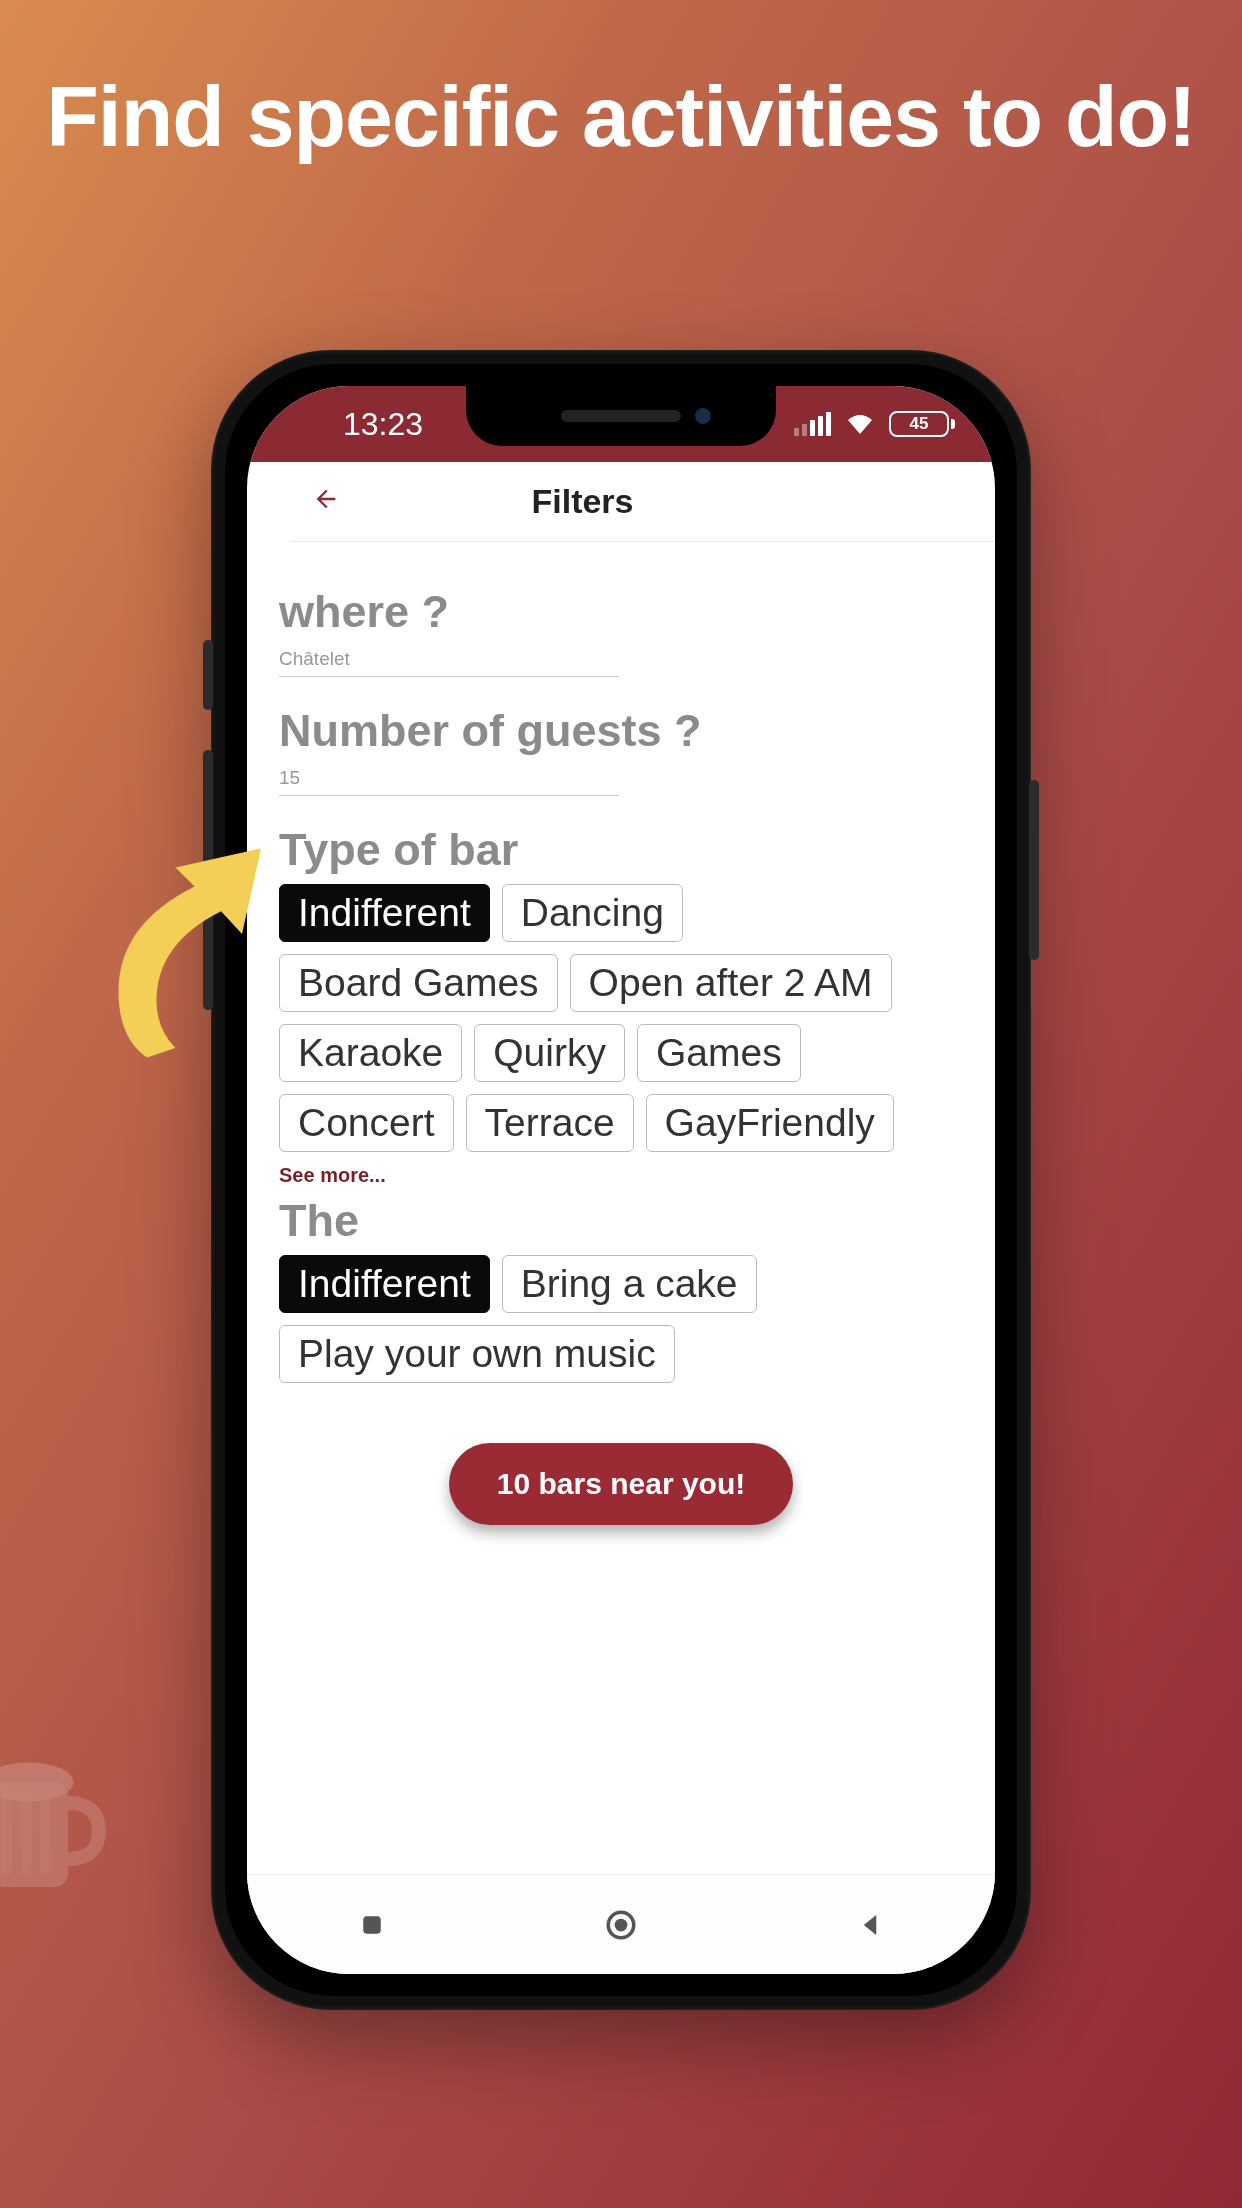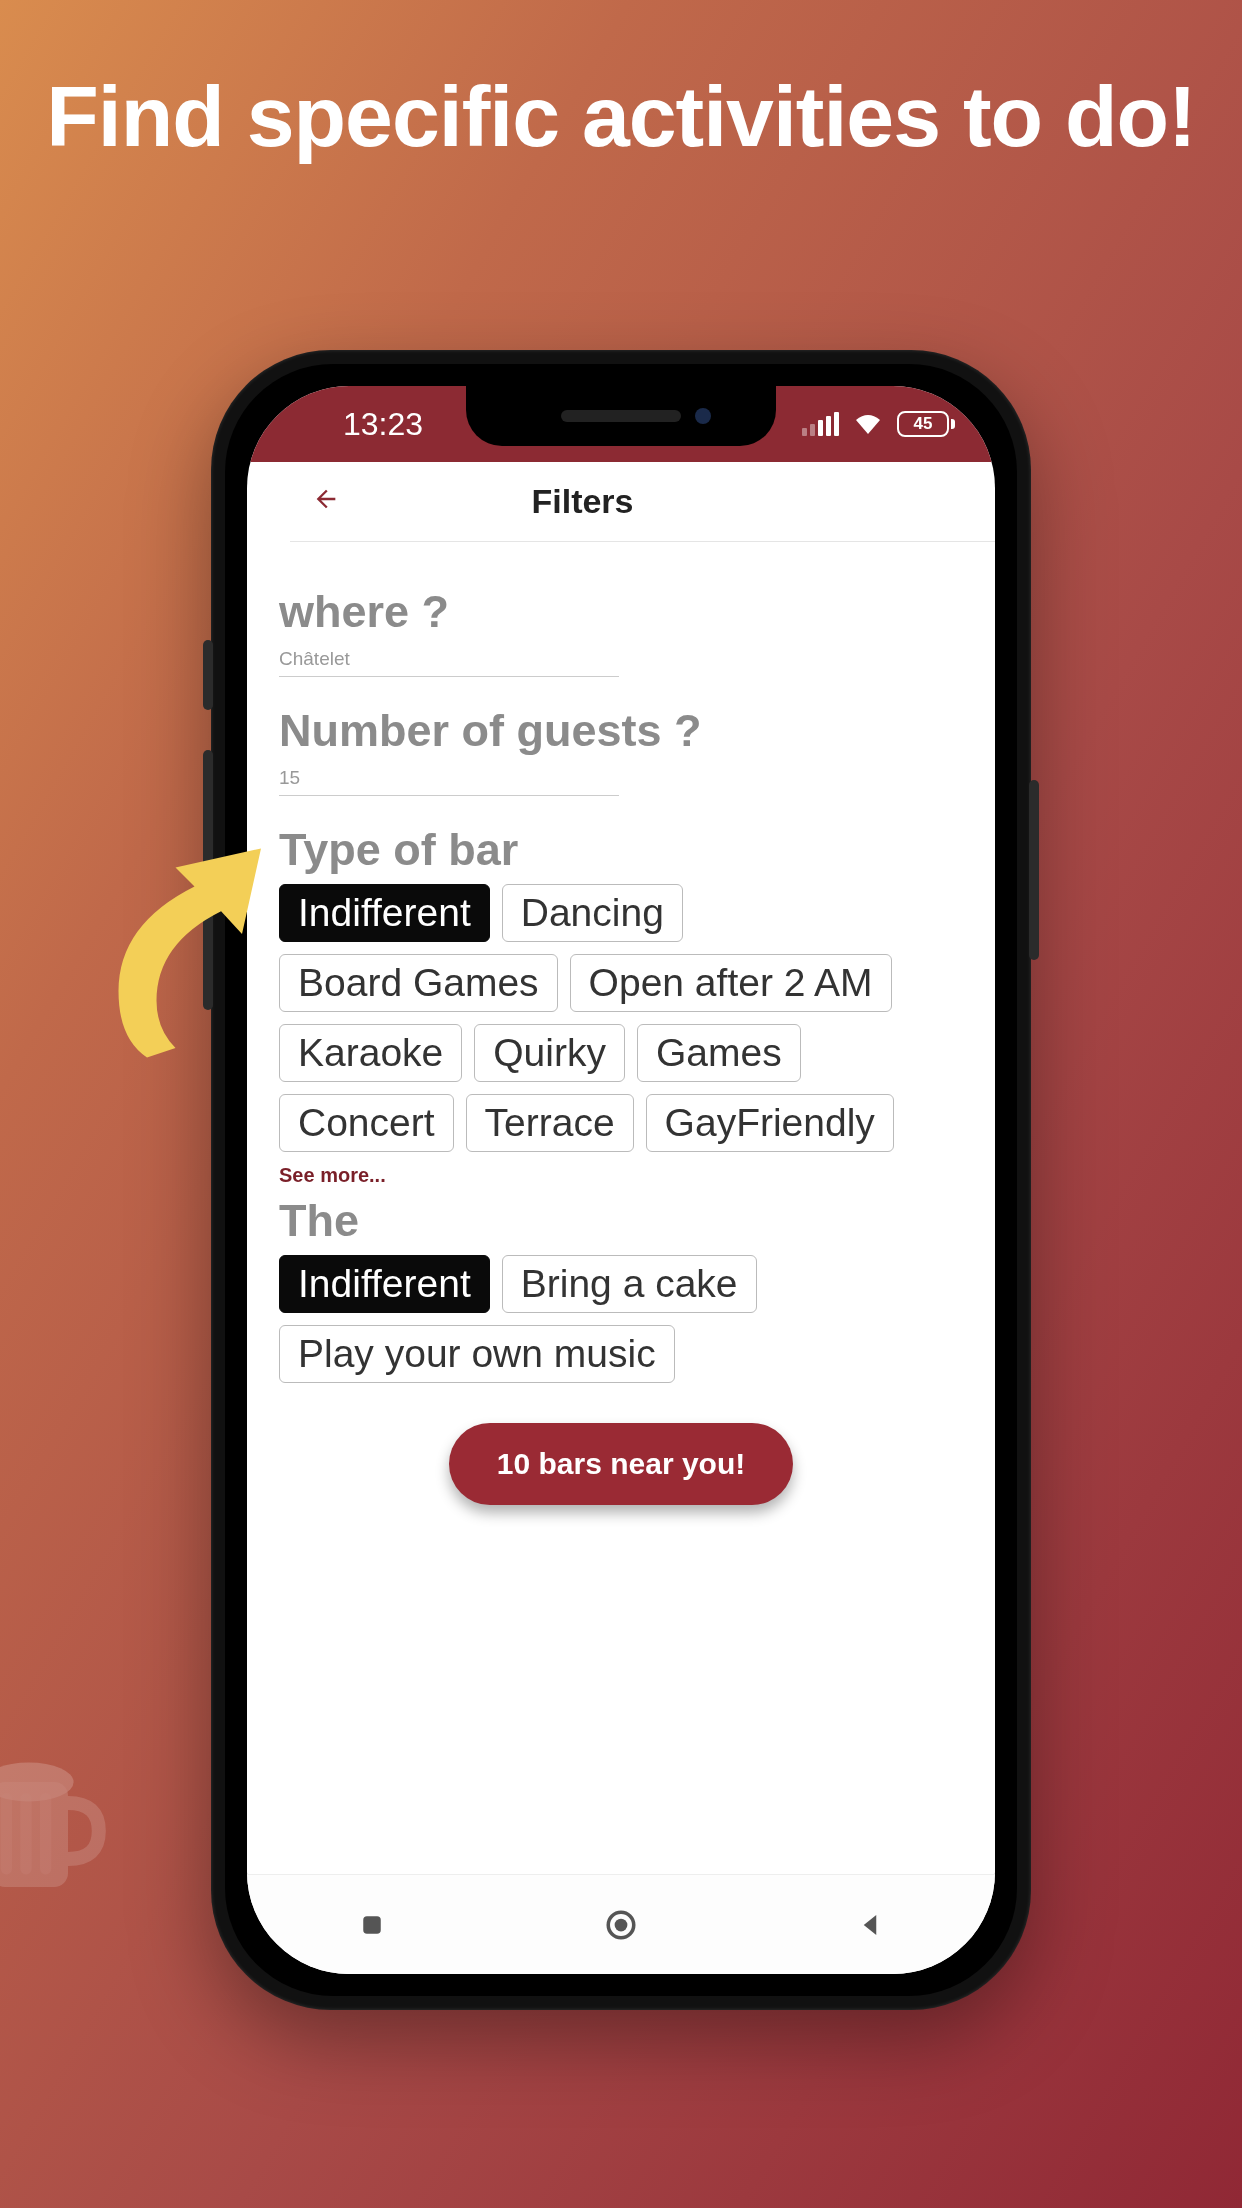--- a/index.html
+++ b/index.html
@@ -110,21 +110,21 @@
 .signal span:nth-child(2){height:12px}
 .signal span:nth-child(3){height:16px}
 .signal span:nth-child(4){height:20px}
 .signal span:nth-child(5){height:24px}
 .wifi-icon svg { display:block; }
 .battery {
   display:flex; align-items:center;
 }
 .battery .body {
   border: 2.5px solid #fff; border-radius: 8px;
-  width: 52px; height: 26px;
+  width: 60px; height: 26px;
   position: relative;
   display:flex; align-items:center; justify-content:center;
   font-size: 17px; font-weight:600;
 }
 .battery .cap {
   width: 4px; height: 10px; background:#fff; border-radius: 0 3px 3px 0;
   margin-left: 2px;
 }
 
 
@@ -197,21 +197,21 @@
 }
 .see-more {
   color: #7a1f28;
   font-size: 20px;
   font-weight: 600;
   margin-top: 12px;
   margin-bottom: 8px;
 }
 .cta {
   display: block;
-  margin: 40px auto 0 auto;
+  margin: 60px auto 0 auto;
   background: #9a2a34;
   color: #fff;
   border: none;
   border-radius: 50px;
   padding: 24px 48px;
   font-size: 30px;
   font-weight: 800;
   box-shadow: 0 8px 14px rgba(0,0,0,.3);
 }
 

